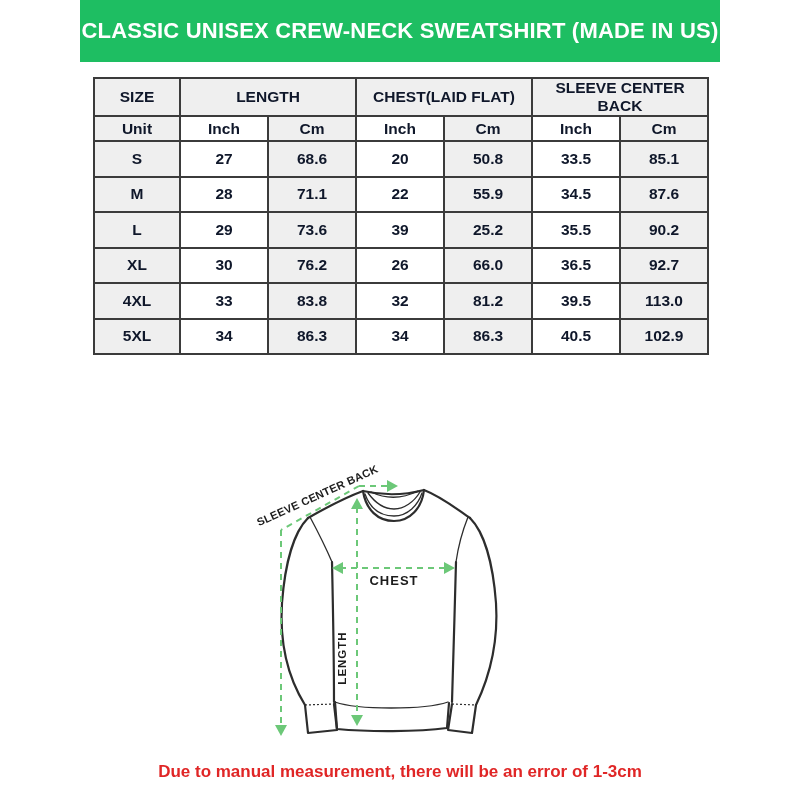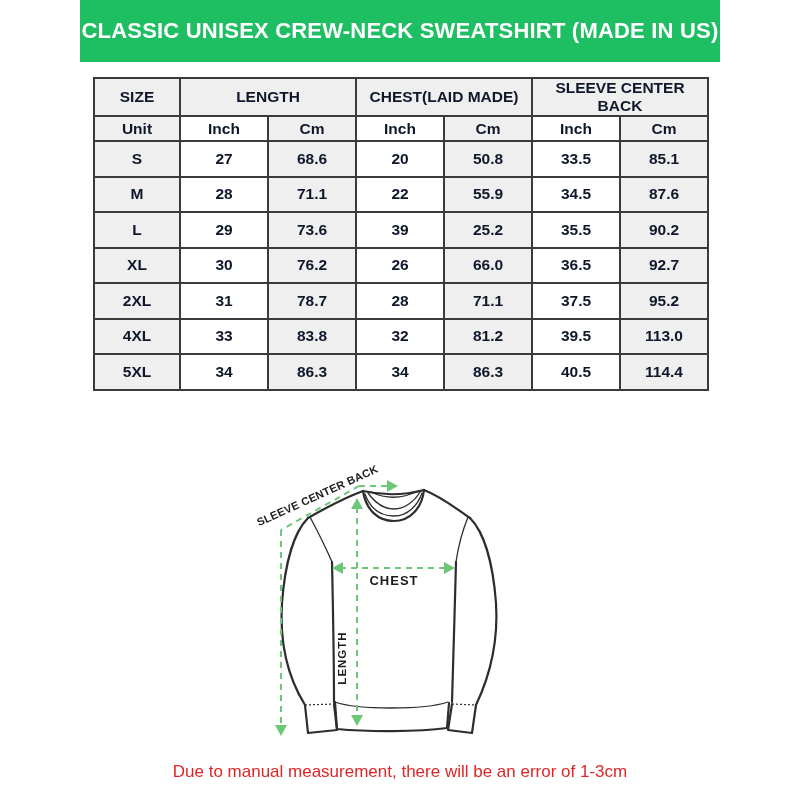--- a/index.html
+++ b/index.html
@@ -33,21 +33,21 @@
   .diagram svg{display:block;width:320px;height:310px;}
   .outline{fill:none;stroke:#2d2d2d;stroke-width:2.2;stroke-linecap:round;stroke-linejoin:round;}
   .outline-thin{fill:none;stroke:#2d2d2d;stroke-width:1.3;stroke-linecap:round;}
   .seam-dotted{fill:none;stroke:#2d2d2d;stroke-width:1.2;stroke-dasharray:2 2;}
   .meas{fill:none;stroke:#6CC878;stroke-width:2;stroke-dasharray:6 5;}
   .meas-head{fill:#6CC878;stroke:none;}
   .meas-label{fill:#1c1c1c;font-family:"Liberation Sans",sans-serif;font-weight:bold;}
   
   .footer-note{
     position:absolute;left:0;top:762px;width:800px;text-align:center;
-    color:#E02626;font-weight:normal;font-size:17px;
+    color:#E02626;font-weight:bold;font-size:17px;
   }
 </style>
 </head>
 <body>
 
 <div id="stage">
 
   <div class="title-bar">
     <span class="title-text">CLASSIC UNISEX CREW-NECK SWEATSHIRT (MADE IN US)</span>
   </div>
@@ -60,21 +60,21 @@
           <col style="width:88px">
         <col style="width:88px">
           <col style="width:88px">
           <col style="width:88px">
           <col style="width:88px">
       </colgroup>
       <thead>
         <tr>
           <th class="shaded">SIZE</th>
           <th class="shaded" colspan="2">LENGTH</th>
-          <th class="shaded" colspan="2">CHEST(LAID MADE)</th>
+          <th class="shaded" colspan="2">CHEST(LAID FLAT)</th>
           <th class="shaded" colspan="2">SLEEVE CENTER BACK</th>
         </tr>
         <tr>
           <th class="shaded">Unit</th>
           <th>Inch</th>
           <th class="shaded">Cm</th>
           <th>Inch</th>
           <th class="shaded">Cm</th>
           <th>Inch</th>
           <th class="shaded">Cm</th>
@@ -111,45 +111,36 @@
         <tr>
           <td class="shaded">XL</td>
           <td>30</td>
           <td class="shaded">76.2</td>
           <td>26</td>
           <td class="shaded">66.0</td>
           <td>36.5</td>
           <td class="shaded">92.7</td>
         </tr>
         <tr>
-          <td class="shaded">2XL</td>
-          <td>31</td>
-          <td class="shaded">78.7</td>
-          <td>28</td>
-          <td class="shaded">71.1</td>
-          <td>37.5</td>
-          <td class="shaded">95.2</td>
-        </tr>
-        <tr>
           <td class="shaded">4XL</td>
           <td>33</td>
           <td class="shaded">83.8</td>
           <td>32</td>
           <td class="shaded">81.2</td>
           <td>39.5</td>
           <td class="shaded">113.0</td>
         </tr>
         <tr>
           <td class="shaded">5XL</td>
           <td>34</td>
           <td class="shaded">86.3</td>
           <td>34</td>
           <td class="shaded">86.3</td>
           <td>40.5</td>
-          <td class="shaded">114.4</td>
+          <td class="shaded">102.9</td>
         </tr>
       </tbody>
     </table>
   </div>
 
   <div class="diagram">
     <svg viewBox="0 0 320 310" xmlns="http://www.w3.org/2000/svg">
 
       <g>
 

